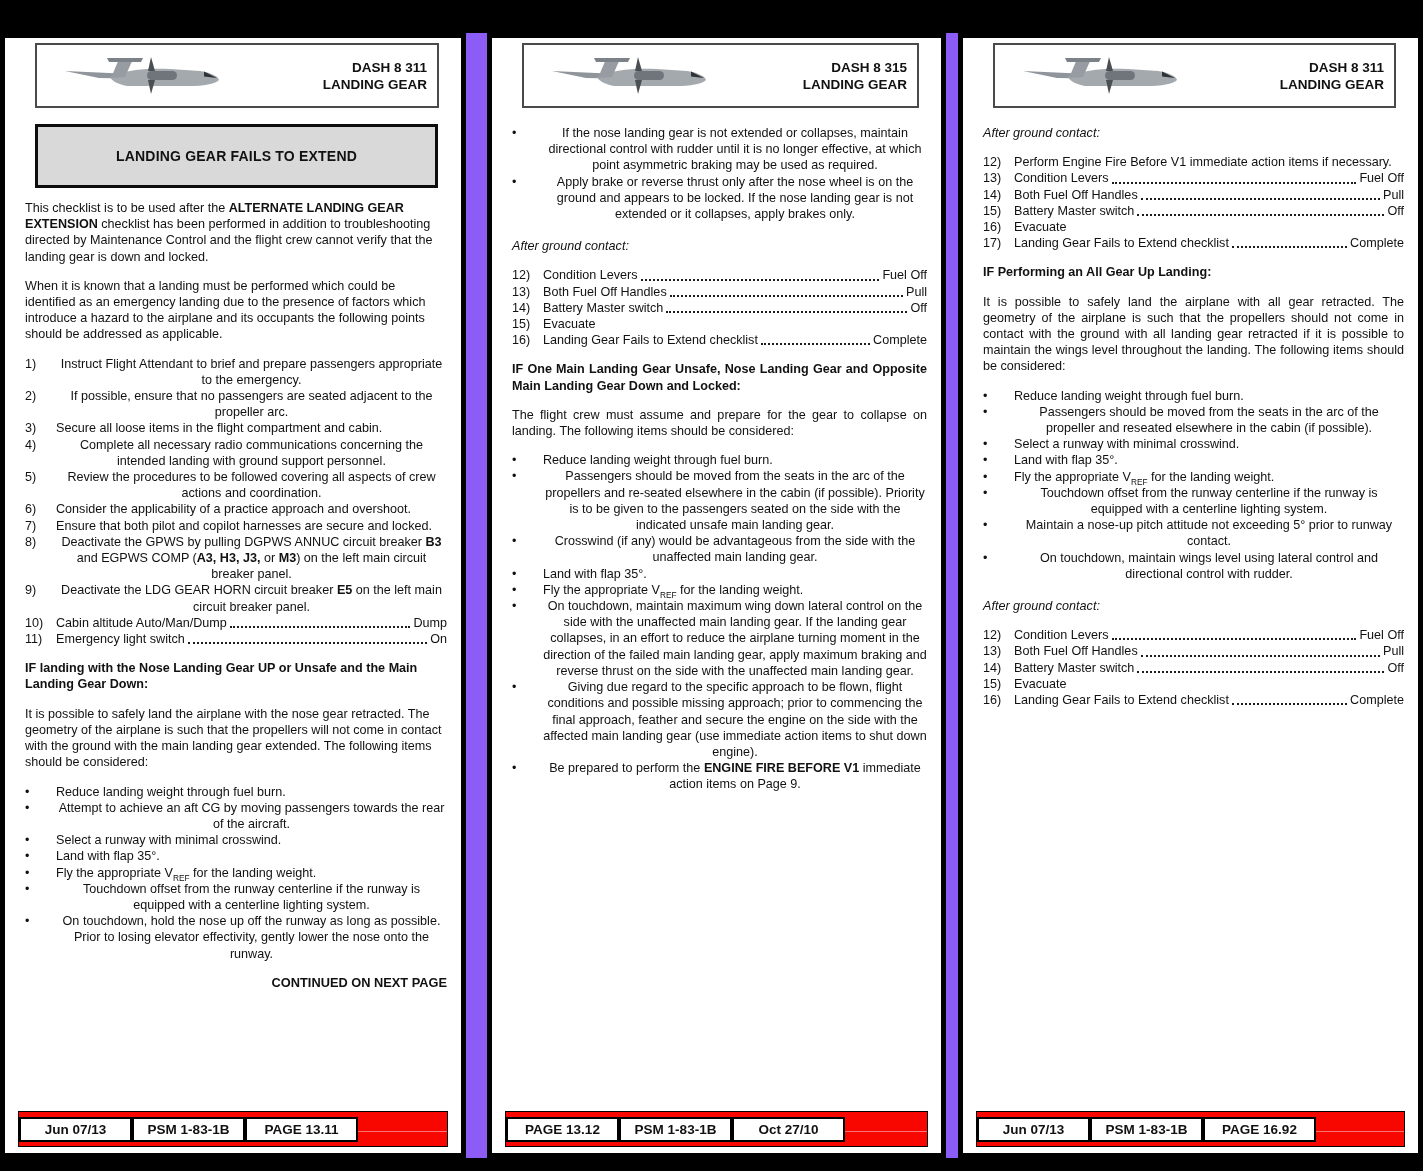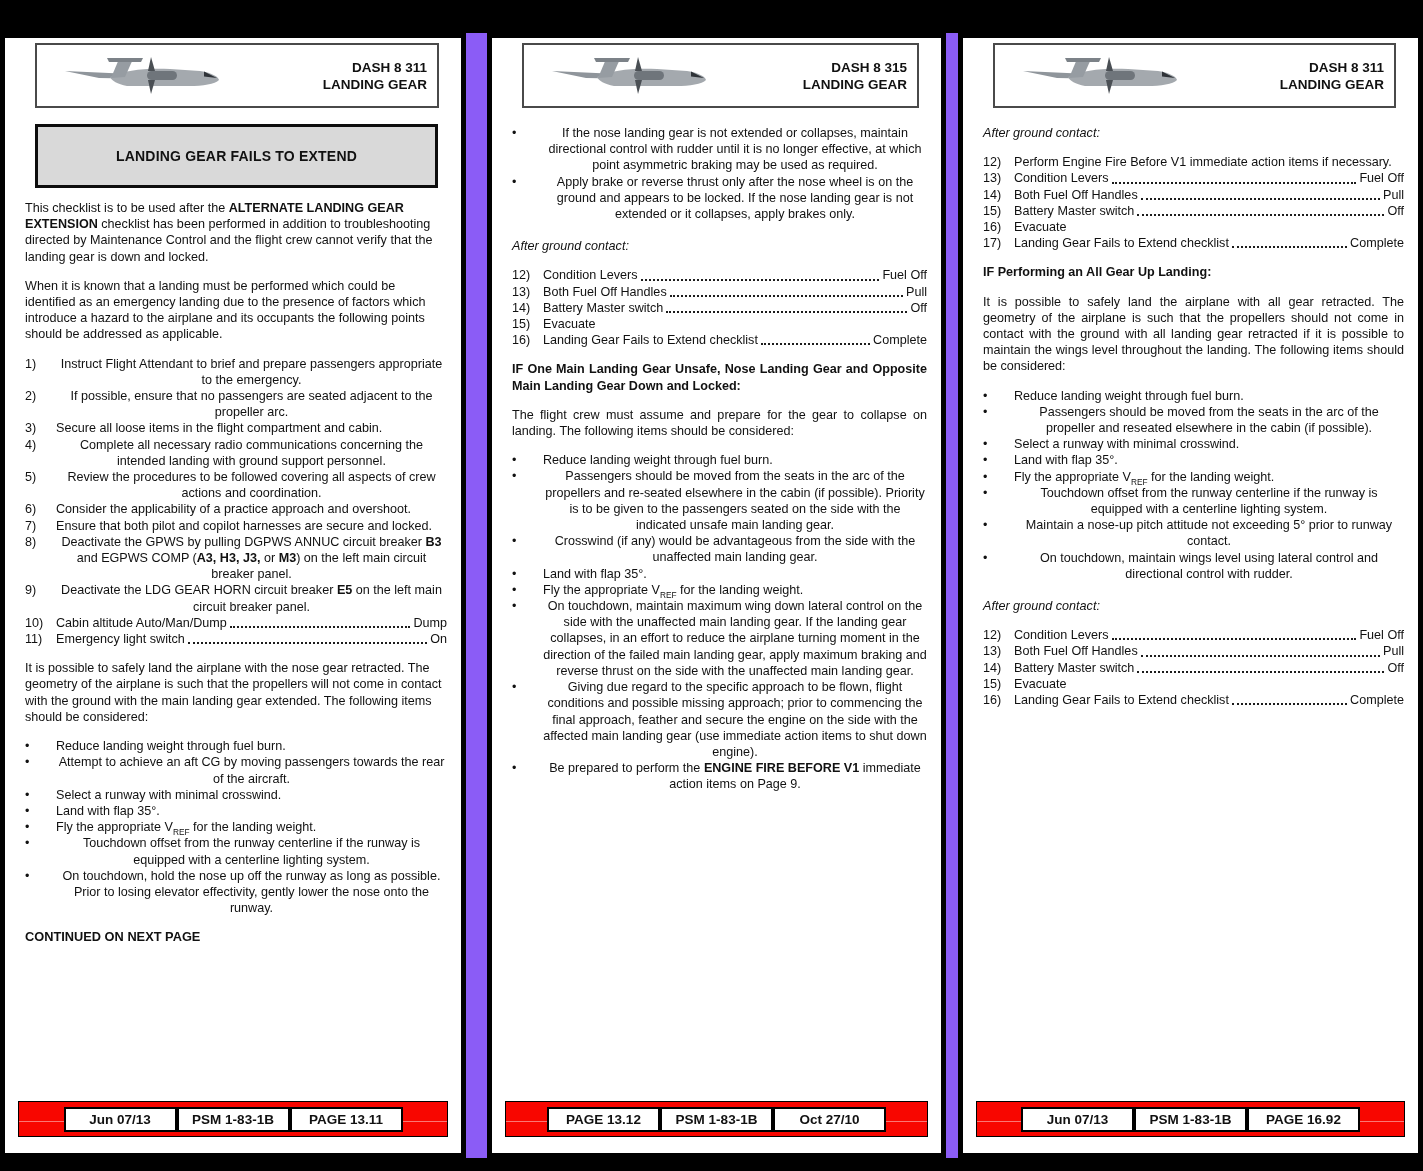--- a/index.html
+++ b/index.html
@@ -36,40 +36,40 @@
     border:3px solid #0d0d0d;background:var(--graybox);
     display:flex;align-items:center;justify-content:center;
     font-weight:bold;font-size:14px;letter-spacing:.2px;text-align:center;
   }
 
   .body{margin-top:12px;font-size:12.6px;line-height:16.2px;}
   .page-2 .body,.page-3 .body{margin-top:17px;}
   .para{margin:0 0 13px 0;}
   .after{margin:16px 0 13px 0;font-style:italic;}
   .heading{font-weight:bold;margin:2px 0 13px 0;}
-  .continued{text-align:left;font-weight:bold;margin-top:3px;font-size:12.8px;}
+  .continued{text-align:right;font-weight:bold;margin-top:3px;font-size:12.8px;}
   .jt{text-align:justify;}
 
   .steps,.bullets{margin:0 0 13px 0;}
   .step,.bullet{display:flex;align-items:flex-start;}
   .step .num{flex:0 0 31px;}
   .bullet .mark{flex:0 0 31px;}
   .bullet .mark::before{content:"\2022";}
   .step-body,.bullet-body{flex:1;display:flex;min-width:0;text-align:center;}
   .step-body .txt,.step-body .lbl,.bullet-body .txt{min-width:0;}
   .leader .lbl{white-space:nowrap;}
   .dots{flex:1 1 14px;min-width:14px;border-bottom:2px dotted #1c1c1c;margin:0 3px 3px 3px;}
   .val{white-space:nowrap;}
   sub{font-size:0.66em;line-height:0;}
   .b{font-weight:bold;}
 
   .footer-band{
-    position:absolute;left:13px;right:13px;bottom:16px;height:34px;
+    position:absolute;left:13px;right:13px;bottom:6px;height:34px;
     background:var(--red);border:1px solid #000;
-    display:flex;align-items:center;justify-content:center;
+    display:flex;align-items:center;justify-content:flex-start;
   }
   .footer-band::before{
     content:"";position:absolute;left:0;right:0;top:55%;height:1px;
     background:rgba(255,255,255,.45);
   }
   .footer-box{
     position:relative;box-sizing:border-box;width:113px;height:25px;
     border:2px solid #000;background:#fff;display:flex;align-items:center;
     justify-content:center;font-weight:bold;font-size:13.5px;white-space:nowrap;
   }
@@ -191,20 +191,21 @@
               <span class="num">11)</span>
               <span class="step-body">
 
                 <span class="lbl">Emergency light switch</span>
                 <span class="dots"></span>
                 <span class="val">On</span>
               </span>
             </div>
           </div>
 
+        <div class="heading">IF landing with the Nose Landing Gear UP or Unsafe and the Main Landing Gear Down:</div>
         <p class="para">It is possible to safely land the airplane with the nose gear retracted. The geometry of the airplane is such that the propellers will not come in contact with the ground with the main landing gear extended. The following items should be considered:</p>
 
         <div class="bullets">
 
         <div class="bullet">
               <span class="mark"></span>
               <span class="bullet-body">
 
                 <span class="txt">Reduce landing weight through fuel burn.</span>
               </span>

